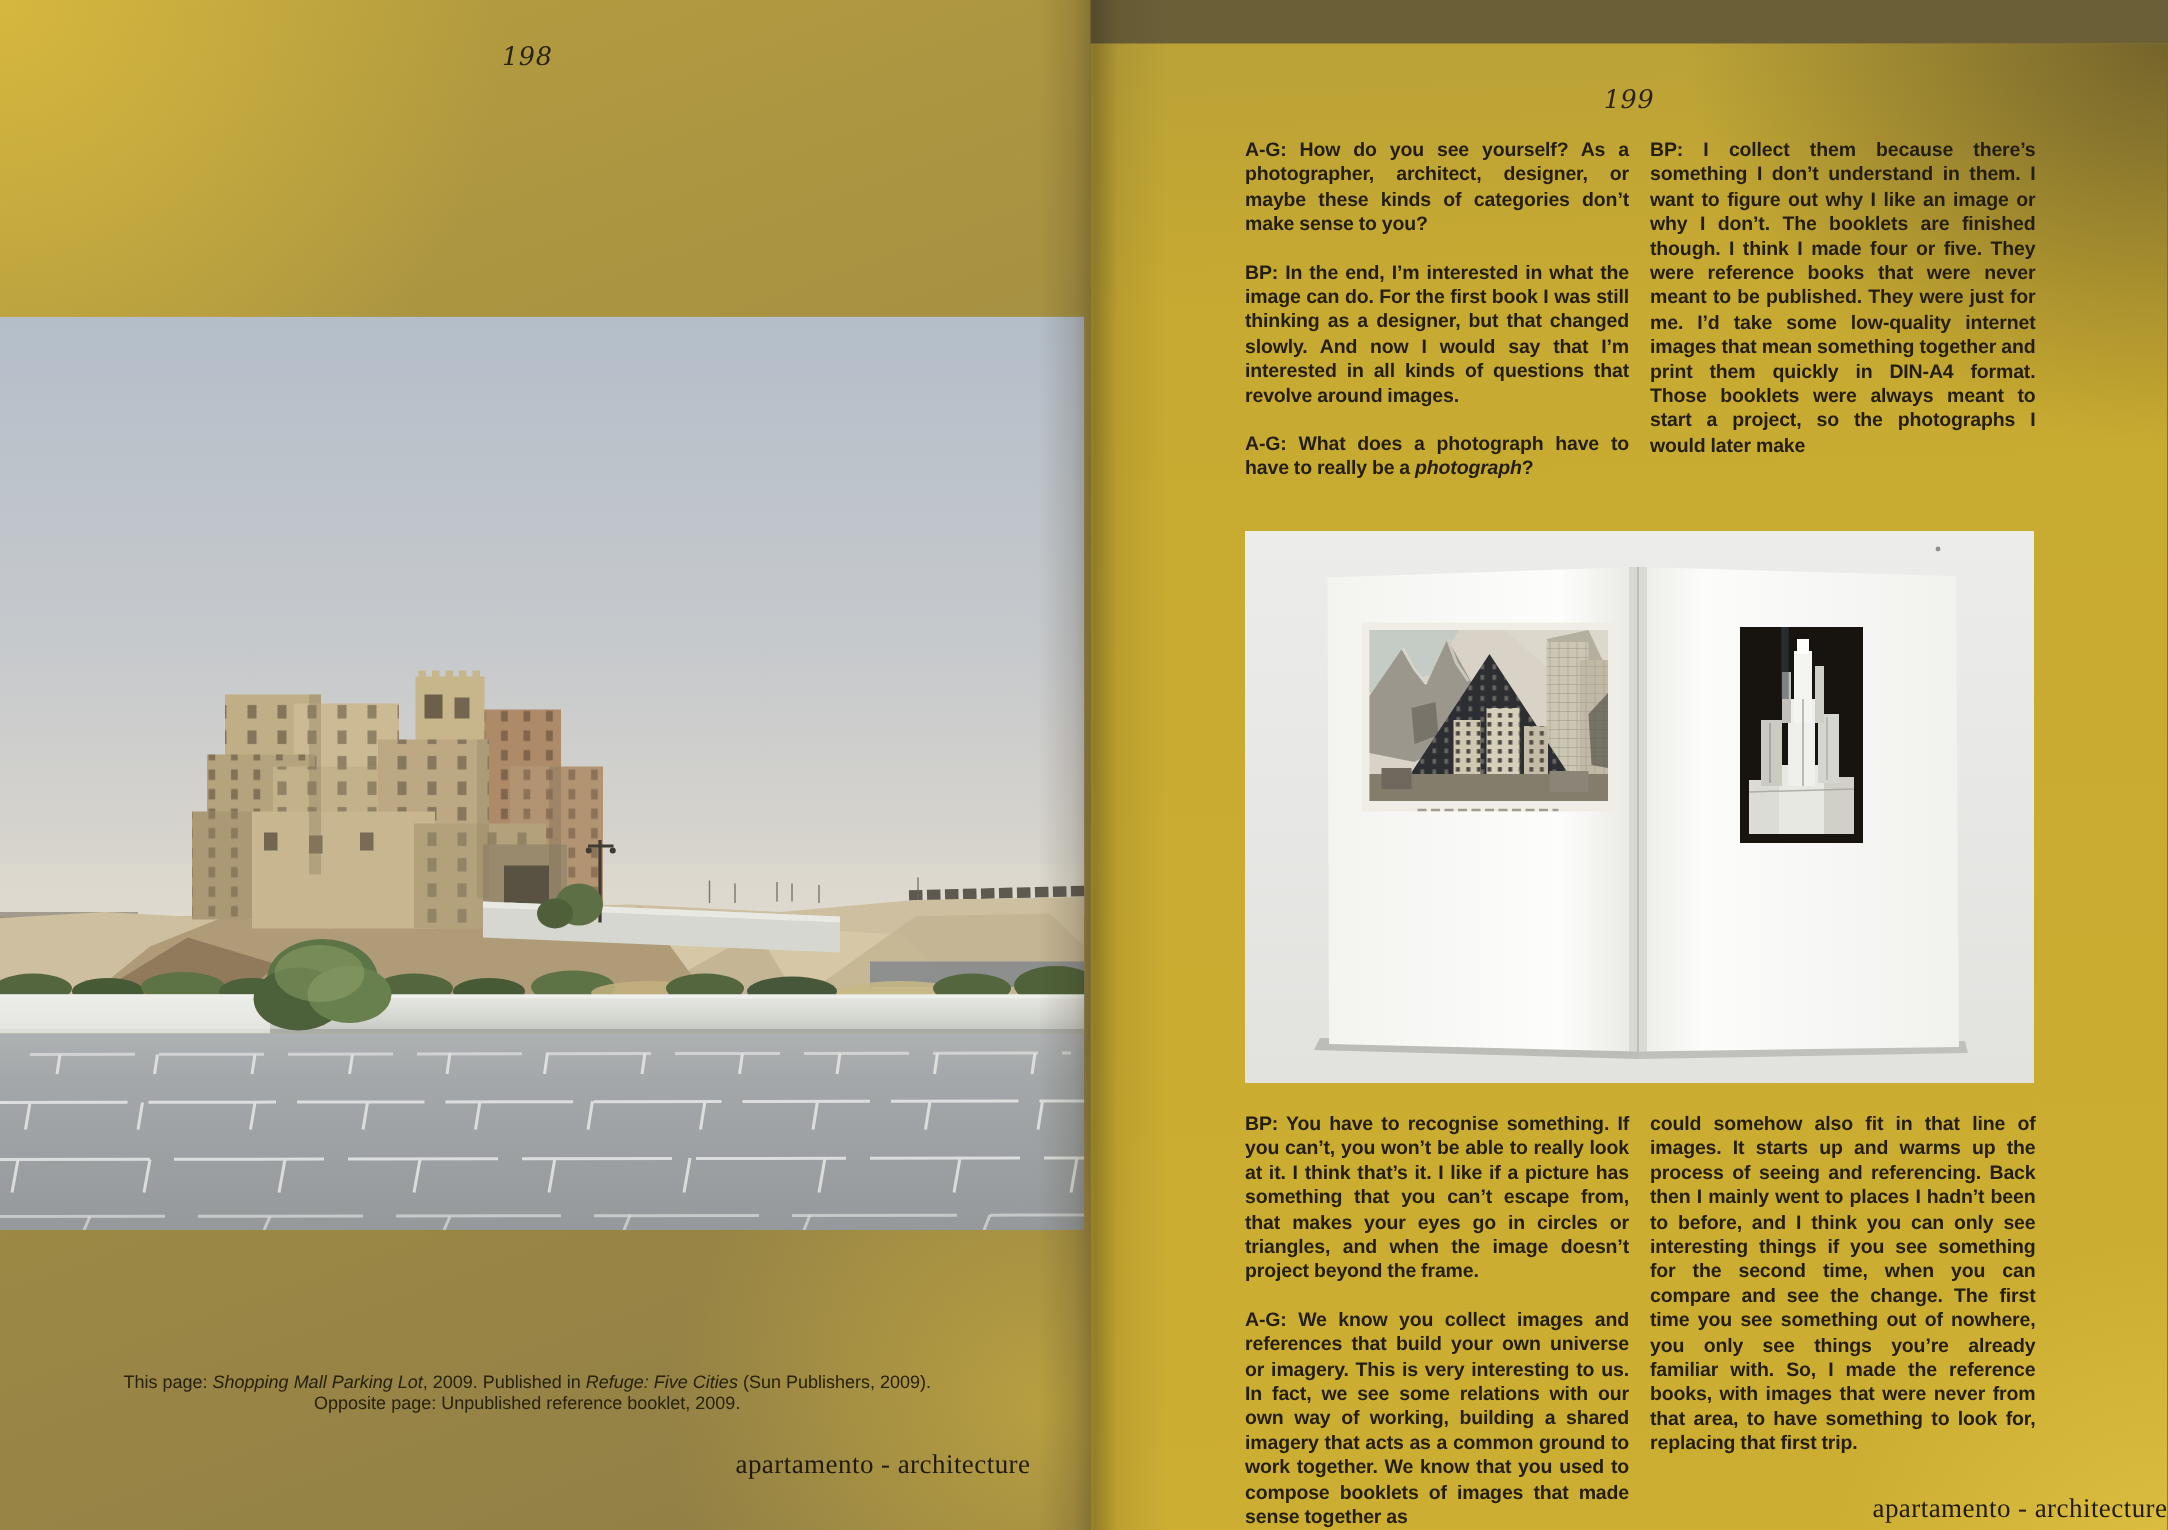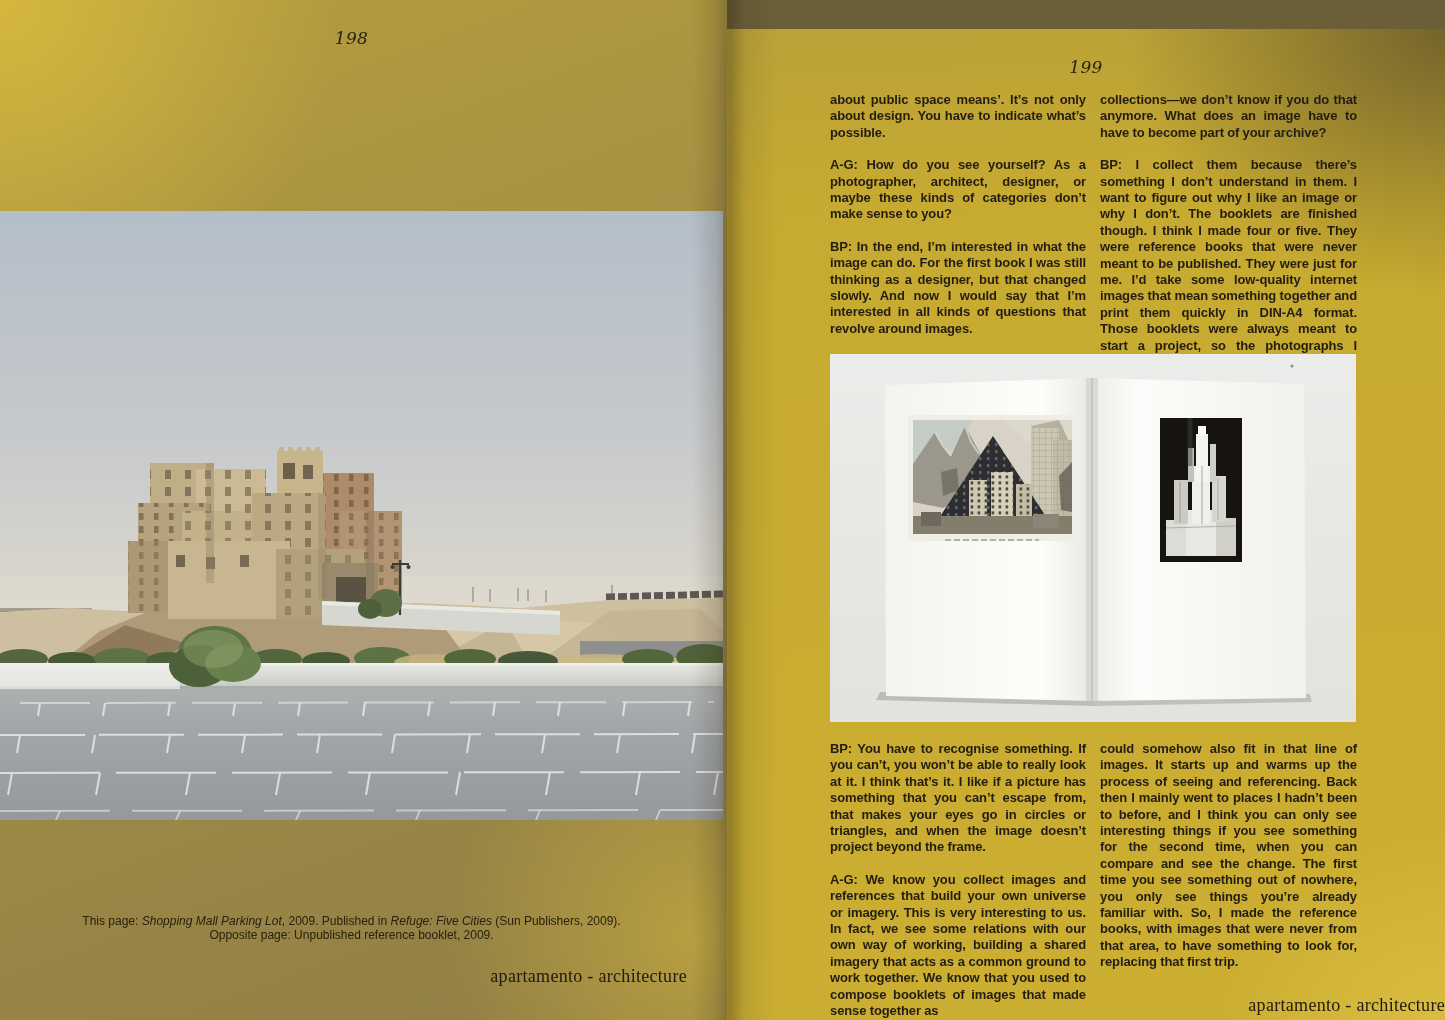--- a/index.html
+++ b/index.html
@@ -228,28 +228,26 @@
       <div>Opposite page: Unpublished reference booklet, 2009.</div>
     </div>
 
     <div class="footer">apartamento - architecture</div>
   </div>
 
   <div class="page" id="page-right">
     <div class="pagenum">199</div>
 
     <div class="col" id="col1-top">
-      <div class="para">about public space means’. It’s not only about design. You have to indicate what’s possible.</div>
       <div class="para">A-G: How do you see yourself? As a photographer, architect, designer, or maybe these kinds of categories don’t make sense to you?</div>
       <div class="para">BP: In the end, I’m interested in what the image can do. For the first book I was still thinking as a designer, but that changed slowly. And now I would say that I’m interested in all kinds of questions that revolve around images.</div>
       <div class="para"><span>A-G: What does a photograph have to have to really be a </span><span class="ital">photograph</span><span>?</span></div>
     </div>
 
     <div class="col" id="col2-top">
-      <div class="para">collections—we don’t know if you do that anymore. What does an image have to have to become part of your archive?</div>
       <div class="para">BP: I collect them because there’s something I don’t understand in them. I want to figure out why I like an image or why I don’t. The booklets are finished though. I think I made four or five. They were reference books that were never meant to be published. They were just for me. I’d take some low-quality internet images that mean something together and print them quickly in DIN-A4 format. Those booklets were always meant to start a project, so the photographs I would later make</div>
     </div>
 
     <div id="inset">
       <svg width="526" height="368" viewBox="0 0 526 368">
         <defs>
           <linearGradient id="bgG" x1="0" y1="0" x2="0" y2="1">
             <stop offset="0" stop-color="#ececea"></stop>
               <stop offset="1" stop-color="#e2e2df"></stop>
           </linearGradient>

